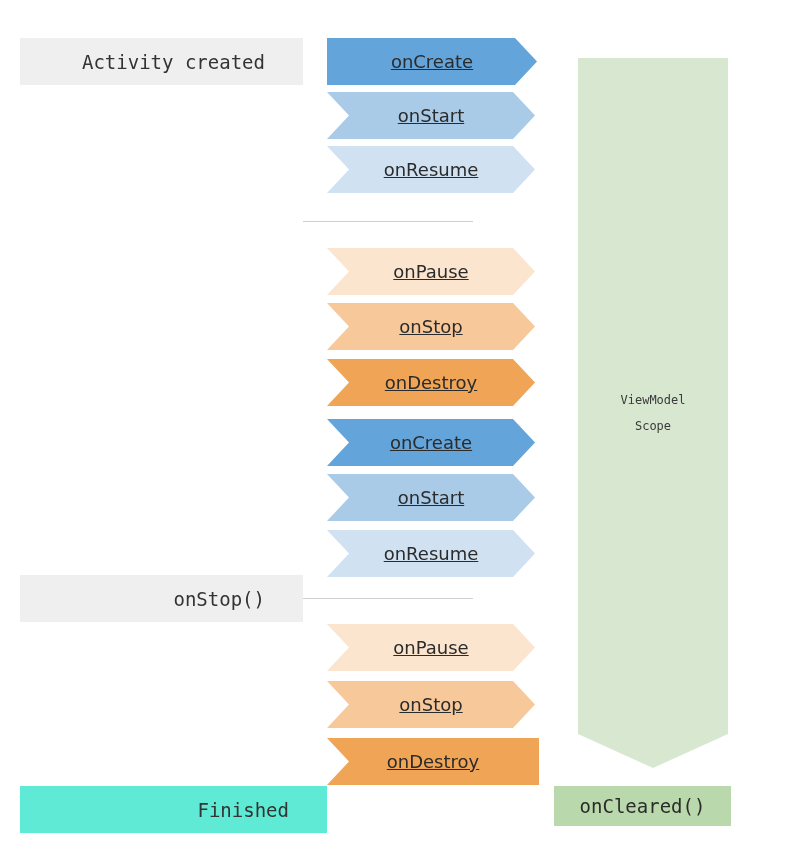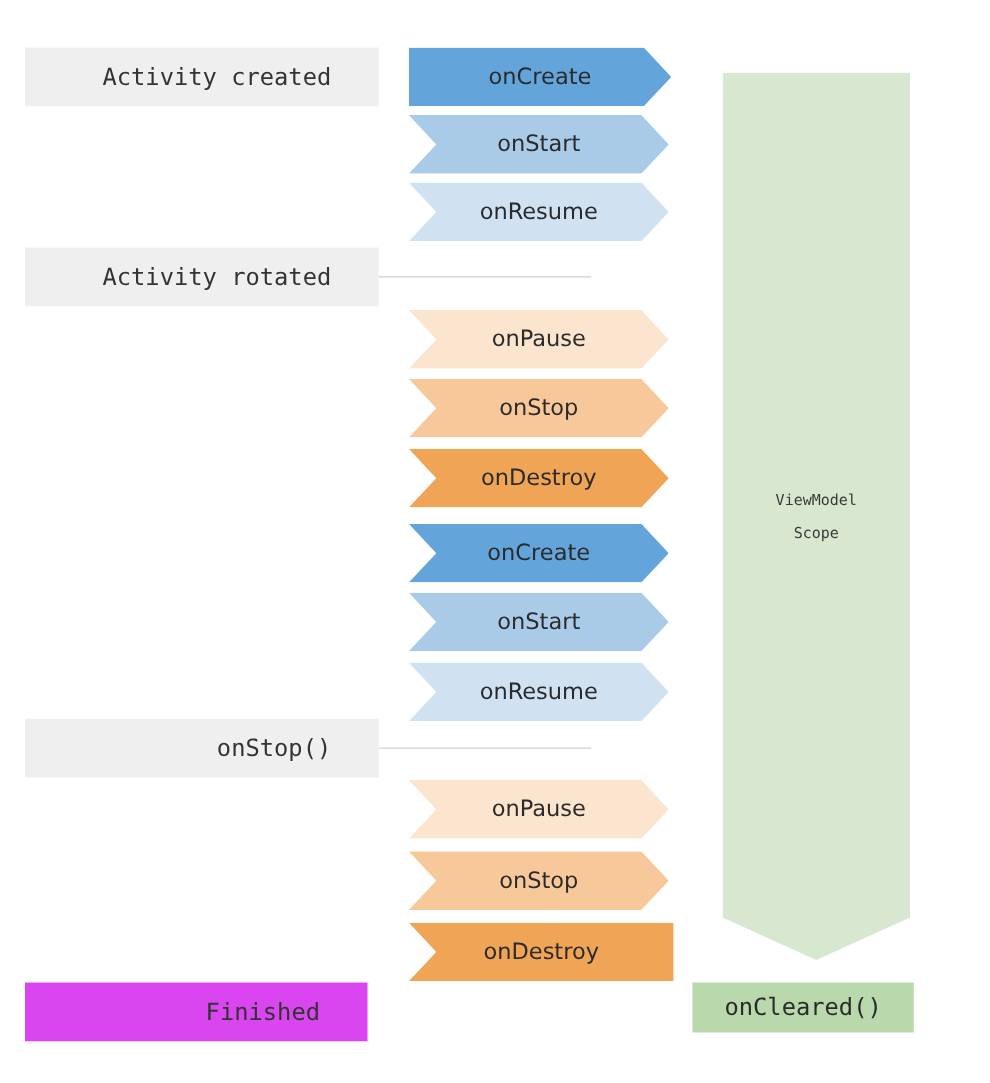--- a/index.html
+++ b/index.html
@@ -51,21 +51,21 @@
     position: absolute;
     box-sizing: border-box;
     display: flex;
     align-items: center;
     justify-content: center;
     color: #2b2b2b;
     font-size: 18px;
     font-family: "DejaVu Sans", "Liberation Sans", sans-serif;
     white-space: pre;
   }
-  .chev span { position: relative; z-index: 2; pointer-events: none; }
+  .chev span { position: relative; z-index: 2; pointer-events: none; text-decoration: underline; }
 
   
   .shape-both {            
     clip-path: polygon(0 0, calc(100% - 22px) 0, 100% 50%, calc(100% - 22px) 100%, 0 100%, 22px 50%);
   }
   .shape-right {           
     clip-path: polygon(0 0, calc(100% - 22px) 0, 100% 50%, calc(100% - 22px) 100%, 0 100%);
   }
   .shape-left {            
     clip-path: polygon(0 0, 100% 0, 100% 100%, 0 100%, 22px 50%);
@@ -99,24 +99,23 @@
     font-family: "DejaVu Sans Mono", "Liberation Mono", monospace;
     white-space: pre;
   }
 </style>
 </head>
 <body>
 
 <div id="stage">
     <div class="state-label" style="left: 20px; top: 38px; width: 283px; height: 47px; background: rgb(239, 239, 239);">Activity created</div>
     <div class="connector" style="left: 303px; top: 221px; width: 170px; background: rgb(207, 207, 207);"></div>
-    <div class="state-label" style="left: 20px; top: 198px; width: 283px; height: 47px; background: rgb(239, 239, 239);">Activity rotated</div>
     <div class="connector" style="left: 303px; top: 598px; width: 170px; background: rgb(207, 207, 207);"></div>
     <div class="state-label" style="left: 20px; top: 575px; width: 283px; height: 47px; background: rgb(239, 239, 239);">onStop()</div>
-    <div class="state-label" style="left: 20px; top: 786px; width: 274px; height: 47px; background: #d946ef;">Finished</div>
+    <div class="state-label" style="left: 20px; top: 786px; width: 307px; height: 47px; background: #5eead4;">Finished</div>
     <div id="vm-scope" style="left: 578px; top: 58px; width: 150px; height: 710px; background: rgb(216, 232, 208);"><div><span>ViewModel</span><span>Scope</span></div></div>
     <div id="on-cleared" style="left: 554px; top: 786px; width: 177px; height: 40px; background: rgb(185, 216, 171);">onCleared()</div>
     <div class="chev shape-right" style="left: 327px; top: 38px; width: 210px; height: 47px; background: rgb(99, 164, 218);"><span>onCreate</span></div>
     <div class="chev shape-both" style="left: 327px; top: 92px; width: 208px; height: 47px; background: rgb(169, 203, 232);"><span>onStart</span></div>
     <div class="chev shape-both" style="left: 327px; top: 146px; width: 208px; height: 47px; background: rgb(208, 225, 242);"><span>onResume</span></div>
     <div class="chev shape-both" style="left: 327px; top: 248px; width: 208px; height: 47px; background: rgb(251, 229, 206);"><span>onPause</span></div>
     <div class="chev shape-both" style="left: 327px; top: 303px; width: 208px; height: 47px; background: rgb(247, 200, 154);"><span>onStop</span></div>
     <div class="chev shape-both" style="left: 327px; top: 359px; width: 208px; height: 47px; background: rgb(240, 164, 85);"><span>onDestroy</span></div>
     <div class="chev shape-both" style="left: 327px; top: 419px; width: 208px; height: 47px; background: rgb(99, 164, 218);"><span>onCreate</span></div>
     <div class="chev shape-both" style="left: 327px; top: 474px; width: 208px; height: 47px; background: rgb(169, 203, 232);"><span>onStart</span></div>

